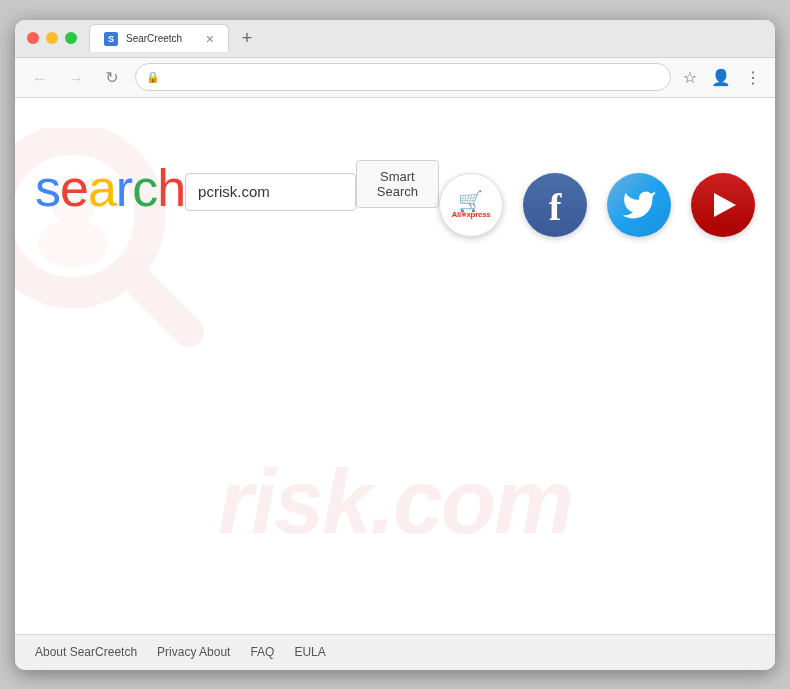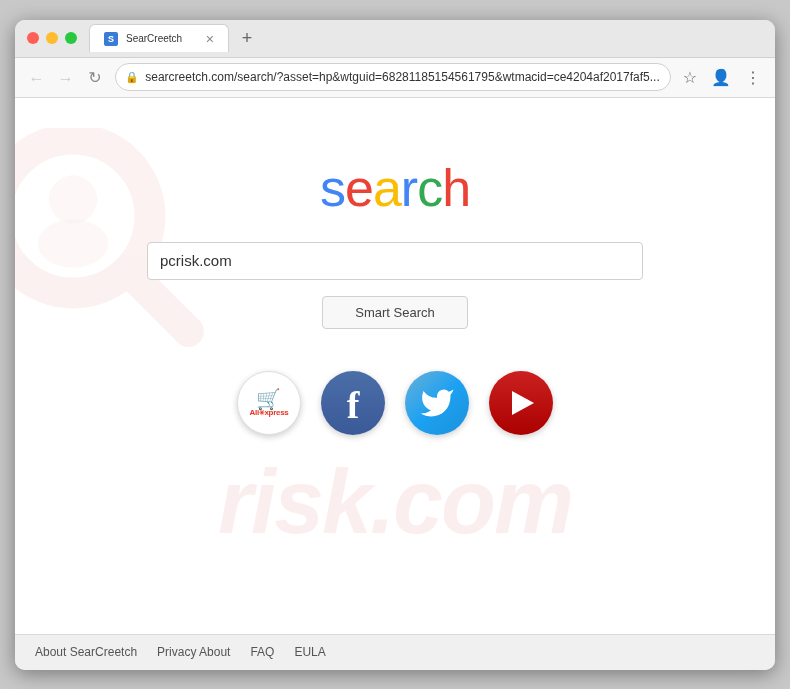--- a/index.html
+++ b/index.html
@@ -224,21 +224,21 @@
       opacity: 0.07;
       letter-spacing: -2px;
       font-style: italic;
     }
 
     
     .search-container {
       position: relative;
       z-index: 1;
       display: flex;
-      flex-direction: column;
+      flex-direction: row;
       align-items: center;
       width: 100%;
       margin-top: 20px;
     }
 
     .search-logo {
       font-size: 52px;
       font-weight: 400;
       margin-bottom: 24px;
       letter-spacing: -1px;
@@ -261,21 +261,21 @@
       height: 38px;
       border: 1px solid #d0d0d0;
       border-radius: 4px;
       padding: 0 12px;
       font-size: 15px;
       color: #333;
       outline: none;
     }
 
     .smart-search-btn {
-      padding: 8px 32px;
+      padding: 8px 20px;
       background: #f8f8f8;
       border: 1px solid #d0d0d0;
       border-radius: 4px;
       font-size: 13px;
       color: #444;
       cursor: pointer;
       margin-bottom: 32px;
     }
 
     
@@ -396,21 +396,20 @@
       <button class="new-tab-btn">+</button>
     </div>
   </div>
 
   <div class="address-bar">
     <button class="nav-btn disabled">←</button>
     <button class="nav-btn disabled">→</button>
     <button class="nav-btn">↻</button>
     <div class="url-input-container">
       <span class="lock-icon">🔒</span>
-      <span class="url-text">searcreetch.com/search/?asset=hp&amp;wtguid=68281185154561795&amp;wtmacid=ce4204af2017faf5...</span>
     </div>
     <span class="star-icon">☆</span>
     <span class="person-icon">👤</span>
     <span class="menu-icon">⋮</span>
   </div>
 
   <div class="page-content">
 
     <div class="watermark-bg">
 

